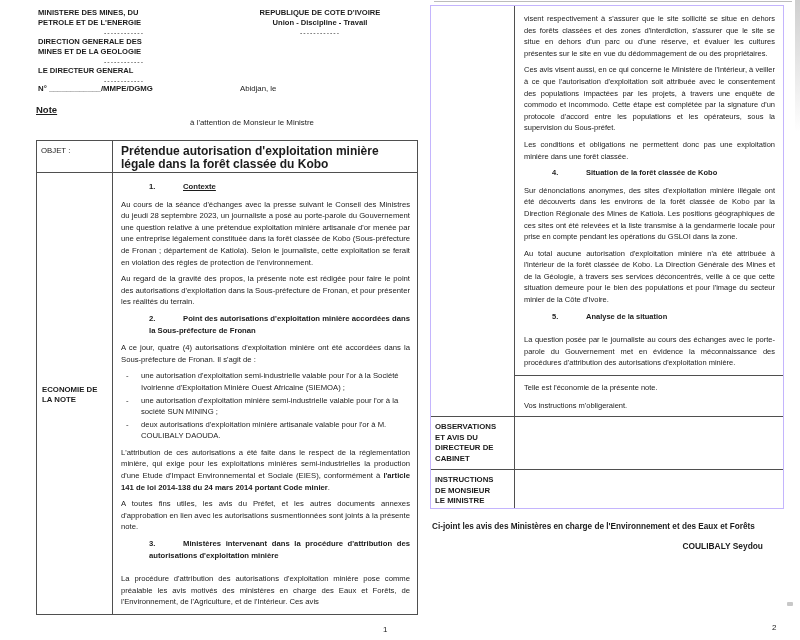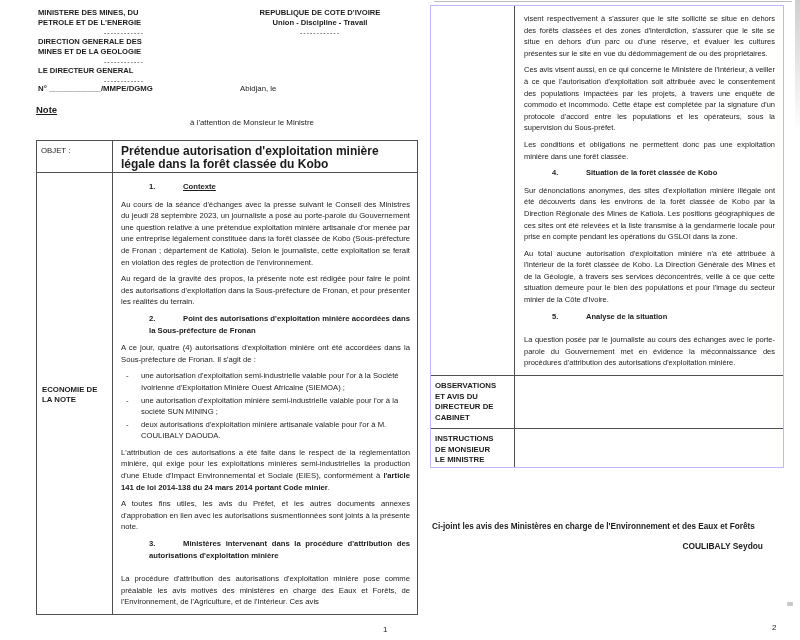--- a/index.html
+++ b/index.html
@@ -160,20 +160,27 @@
         <p class="p">Sur dénonciations anonymes, des sites d'exploitation minière illégale ont été découverts dans les environs de la forêt classée de Kobo par la Direction Régionale des Mines de Katiola. Les positions géographiques de ces sites ont été relevées et la liste transmise à la gendarmerie locale pour prise en compte pendant les opérations du GSLOI dans la zone.</p>
         <p class="p">Au total aucune autorisation d'exploitation minière n'a été attribuée à l'intérieur de la forêt classée de Kobo. La Direction Générale des Mines et de la Géologie, à travers ses services déconcentrés, veille à ce que cette situation demeure pour le bien des populations et pour l'image du secteur minier de la Côte d'Ivoire.</p>
 
         <div class="sec-head">
           <span class="sec-num">5.</span><span>Analyse de la situation</span>
         </div>
         <p class="p">La question posée par le journaliste au cours des échanges avec le porte-parole du Gouvernement met en évidence la méconnaissance des procédures d'attribution des autorisations d'exploitation minière.</p>
       </div>
     </div>
 
+    <div class="row2 row-telle">
+      <div class="lcell"></div>
+      <div class="rcell">
+        <div class="closing-line">Telle est l'économie de la présente note.</div>
+        <div class="closing-line">Vos instructions m'obligeraient.</div>
+      </div>
+    </div>
 
     <div class="row2 row-obs">
       <div class="lcell">
         <div>OBSERVATIONS</div>
         <div>ET AVIS DU</div>
         <div>DIRECTEUR DE</div>
         <div>CABINET</div>
       </div>
       <div class="rcell"></div>
     </div>

